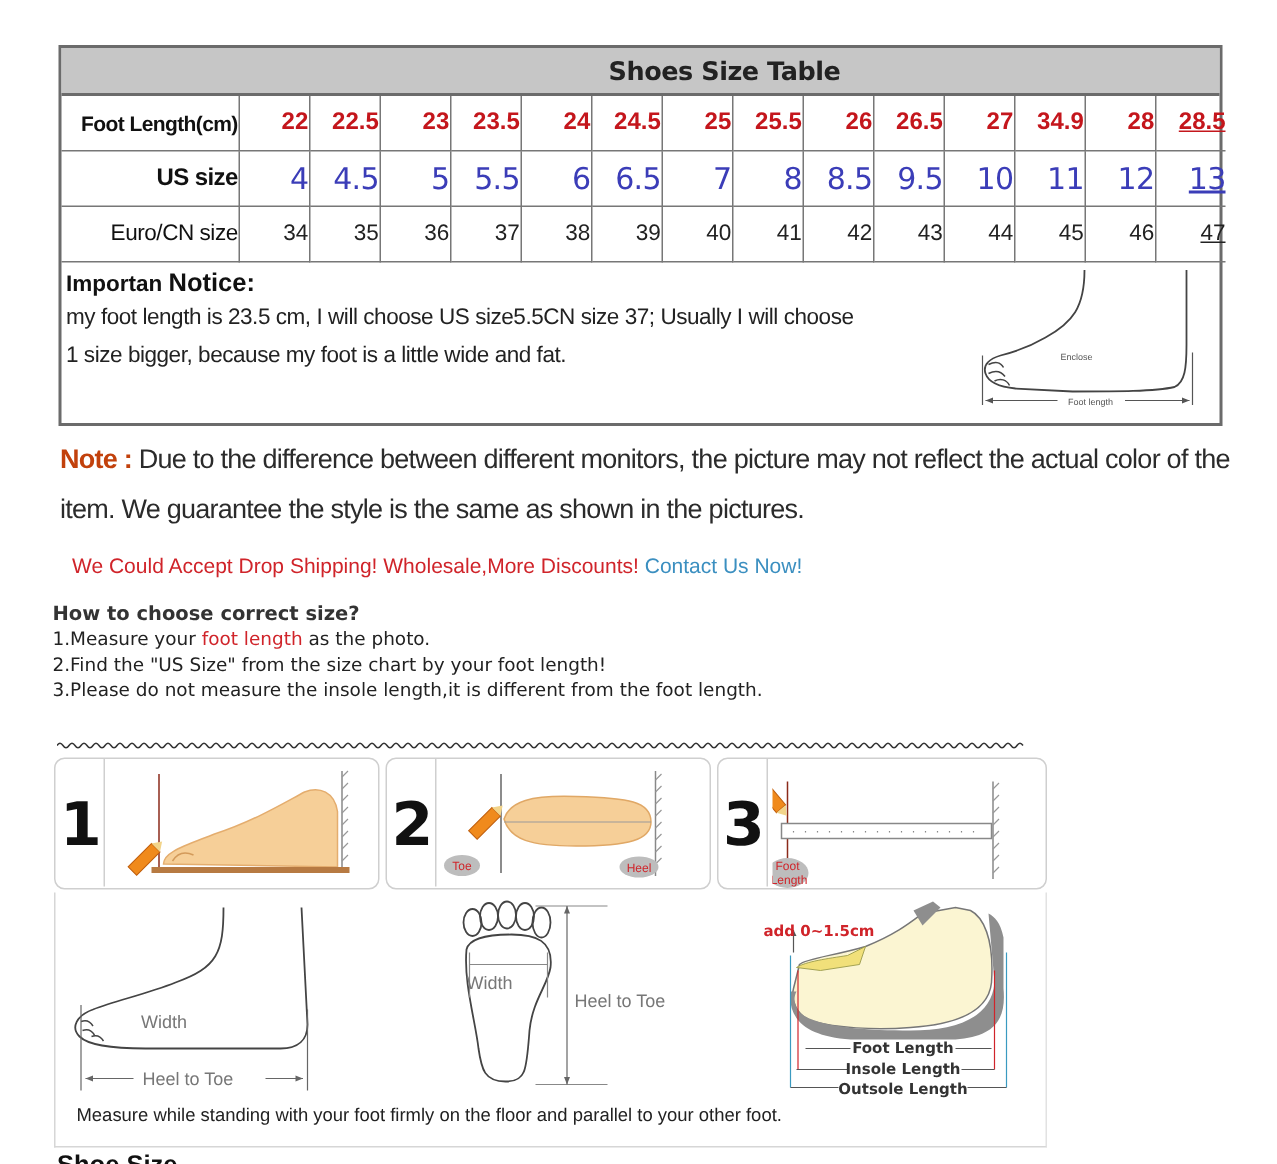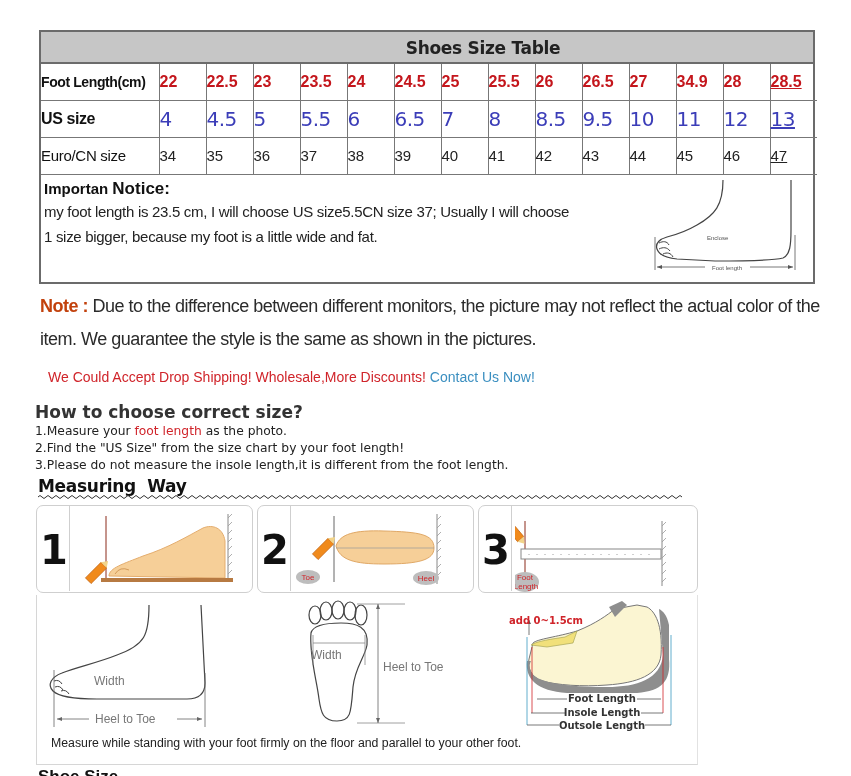--- a/index.html
+++ b/index.html
@@ -13,21 +13,21 @@
   }
   .table-title {
     height: 32px; background: #c6c6c6; border-bottom: 2px solid #6b6b6b;
     font-weight: bold; font-size: 19px; color: #222; text-align: center;
     line-height: 32px; padding-left: 112px; letter-spacing: -0.3px;
     font-family: "DejaVu Sans", sans-serif; font-size: 17px;
   }
   table.sizes { border-collapse: collapse; width: 100%; table-layout: fixed; }
   table.sizes td {
     border-right: 1.5px solid #777; border-bottom: 1.5px solid #777;
-    text-align: left; vertical-align: middle; padding: 0;
+    text-align: right; vertical-align: middle; padding: 0;
   }
   table.sizes td:last-child { border-right: none; text-decoration: underline; }
   table.sizes tr.r-foot td { height: 36px; }
   table.sizes tr.r-us td { height: 37px; }
   table.sizes tr.r-eu td { height: 37px; }
   .rowhead { font-weight: bold; color: #111; font-size: 14px; white-space: nowrap; letter-spacing: -0.4px; }
   .rowhead.us { font-size: 16px; }
   .rowhead.eu { font-weight: normal; font-size: 15px; letter-spacing: -0.3px; }
   .c-foot { color: #c4161c; font-weight: bold; font-size: 16px; }
   .c-us { color: #3b3db8; font-size: 20px; font-family: "DejaVu Sans", sans-serif; letter-spacing: -0.5px; }
@@ -46,21 +46,21 @@
     font-size: 18px; line-height: 33px; color: #2b2b2b; letter-spacing: -0.5px;
     font-family: "Liberation Sans Narrow", "Liberation Sans", sans-serif;
   }
   .note .label { color: #c2410c; font-weight: bold; }
 
   .promo { position: absolute; left: 48px; top: 369px; font-size: 14px; color: #d0242a; letter-spacing: 0px; }
   .promo .contact { color: #3b8fc0; }
 
   
   .howto { position: absolute; left: 35px; top: 402px; font-family: "DejaVu Sans", sans-serif; }
-  .howto h3 { font-size: 17px; font-weight: bold; color: #333; margin-bottom: 1px; }
+  .howto h3 { font-size: 13px; font-weight: bold; color: #333; margin-bottom: 1px; }
   .howto p { font-size: 12.3px; line-height: 17px; color: #222; }
   .howto .red { color: #d0242a; }
 
   .mway {
     position: absolute; left: 38px; top: 476px; width: 662px; height: 22px;
     font-size: 17px; font-weight: bold; color: #111; font-family: "DejaVu Sans", sans-serif;
     letter-spacing: -0.3px;
   }
   .mway .wave { position: absolute; left: 0; top: 18px; width: 662px; height: 6px; }
 
@@ -188,21 +188,20 @@
 </div>
 
 <div class="howto">
   <h3>How to choose correct size?</h3>
   <p><span>1.Measure your </span><span class="red">foot length</span><span> as the photo.</span></p>
   <p>2.Find the "US Size" from the size chart by your foot length!</p>
   <p>3.Please do not measure the insole length,it is different from the foot length.</p>
 </div>
 
 <div class="mway">
-  <span style="white-space:pre">Measuring  Way</span>
   <svg class="wave" viewBox="0 0 662 6" preserveAspectRatio="none">
     <path d="M0 3 q2 -3 4 0 t4 0 t4 0 t4 0 t4 0 t4 0 t4 0 t4 0 t4 0 t4 0 t4 0 t4 0 t4 0 t4 0 t4 0 t4 0 t4 0 t4 0 t4 0 t4 0 t4 0 t4 0 t4 0 t4 0 t4 0 t4 0 t4 0 t4 0 t4 0 t4 0 t4 0 t4 0 t4 0 t4 0 t4 0 t4 0 t4 0 t4 0 t4 0 t4 0 t4 0 t4 0 t4 0 t4 0 t4 0 t4 0 t4 0 t4 0 t4 0 t4 0 t4 0 t4 0 t4 0 t4 0 t4 0 t4 0 t4 0 t4 0 t4 0 t4 0 t4 0 t4 0 t4 0 t4 0 t4 0 t4 0 t4 0 t4 0 t4 0 t4 0 t4 0 t4 0 t4 0 t4 0 t4 0 t4 0 t4 0 t4 0 t4 0 t4 0 t4 0 t4 0 t4 0 t4 0 t4 0 t4 0 t4 0 t4 0 t4 0 t4 0 t4 0 t4 0 t4 0 t4 0 t4 0 t4 0 t4 0 t4 0 t4 0 t4 0 t4 0 t4 0 t4 0 t4 0 t4 0 t4 0 t4 0 t4 0 t4 0 t4 0 t4 0 t4 0 t4 0 t4 0 t4 0 t4 0 t4 0 t4 0 t4 0 t4 0 t4 0 t4 0 t4 0 t4 0 t4 0 t4 0 t4 0 t4 0 t4 0 t4 0 t4 0 t4 0 t4 0 t4 0 t4 0 t4 0 t4 0 t4 0 t4 0 t4 0 t4 0 t4 0 t4 0 t4 0 t4 0 t4 0 t4 0 t4 0 t4 0 t4 0 t4 0 t4 0 t4 0 t4 0 t4 0 t4 0 t4 0 t4 0 t4 0 t4 0 t4 0" fill="none" stroke="#333" stroke-width="1"></path>
   </svg>
 </div>
 
 <div class="steps">
 
   <div class="step" style="left:0">
     <div class="num">1</div>
     <svg width="178" height="86" viewBox="0 0 178 86">

